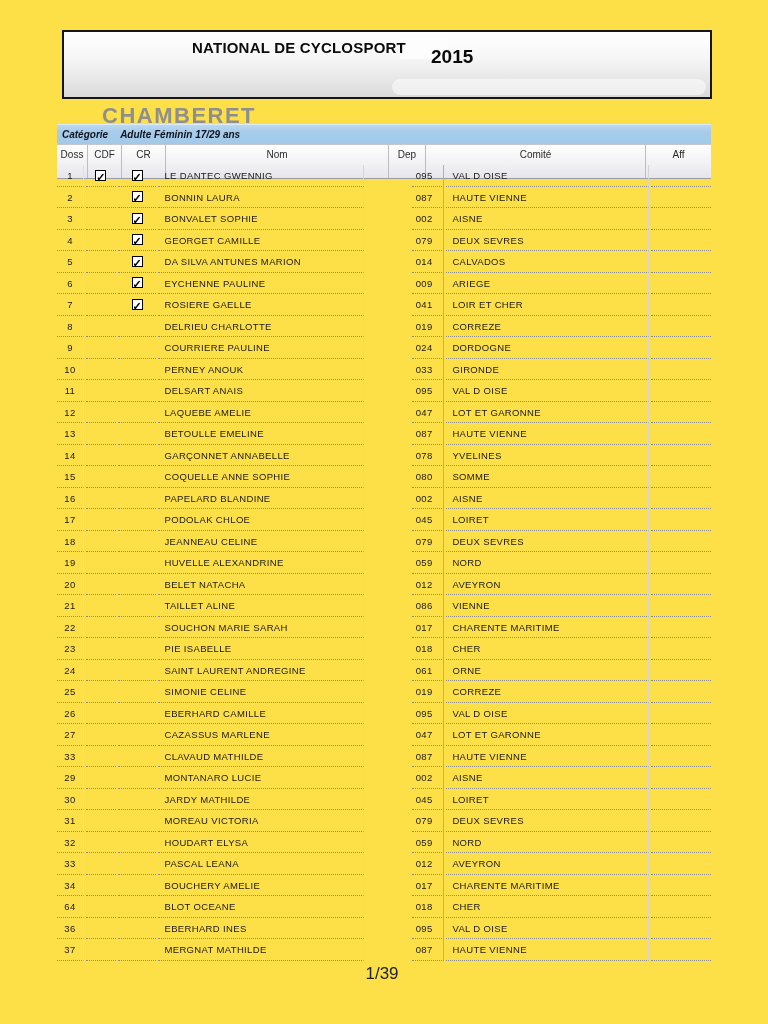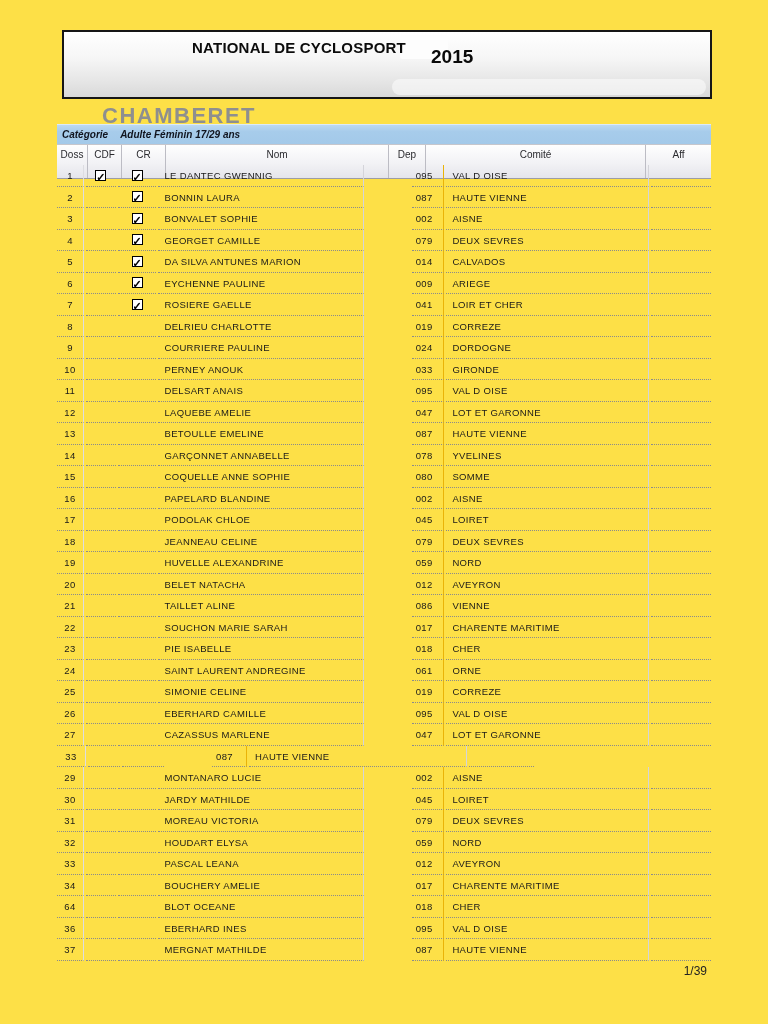--- a/index.html
+++ b/index.html
@@ -67,22 +67,22 @@
   .checkbox{
     display:inline-block;width:9px;height:9px;border:1.5px solid #000;
     position:relative;background:#fff;
   }
   .checkbox::after{
     content:"✓";position:absolute;left:0px;top:-4px;
     font-size:11px;font-weight:bold;color:#000;
   }
   
   .page-number{
-    position:absolute;left:57px;top:964px;width:650px;text-align:right;
-    font-size:12px;color:#222;
+    position:absolute;left:57px;top:964px;width:650px;text-align:center;
+    font-size:17px;color:#222;
   }
 </style>
 </head>
 <body>
 
 <div class="page">
 
   <div class="banner">
     <div class="fade-block-a"></div>
     <div class="fade-block-b"></div>
@@ -362,20 +362,21 @@
       <div class="td c-cr"></div>
       <div class="td c-nom">CAZASSUS MARLENE</div>
       <div class="td c-dep">047</div>
       <div class="td c-comite">LOT ET GARONNE</div>
       <div class="td c-aff"></div>
     </div>
       <div class="tr">
       <div class="td c-doss">33</div>
       <div class="td c-cdf"></div>
       <div class="td c-cr"></div>
+      <div class="td c-nom">CLAVAUD MATHILDE</div>
       <div class="td c-dep">087</div>
       <div class="td c-comite">HAUTE VIENNE</div>
       <div class="td c-aff"></div>
     </div>
       <div class="tr">
       <div class="td c-doss">29</div>
       <div class="td c-cdf"></div>
       <div class="td c-cr"></div>
       <div class="td c-nom">MONTANARO LUCIE</div>
       <div class="td c-dep">002</div>

